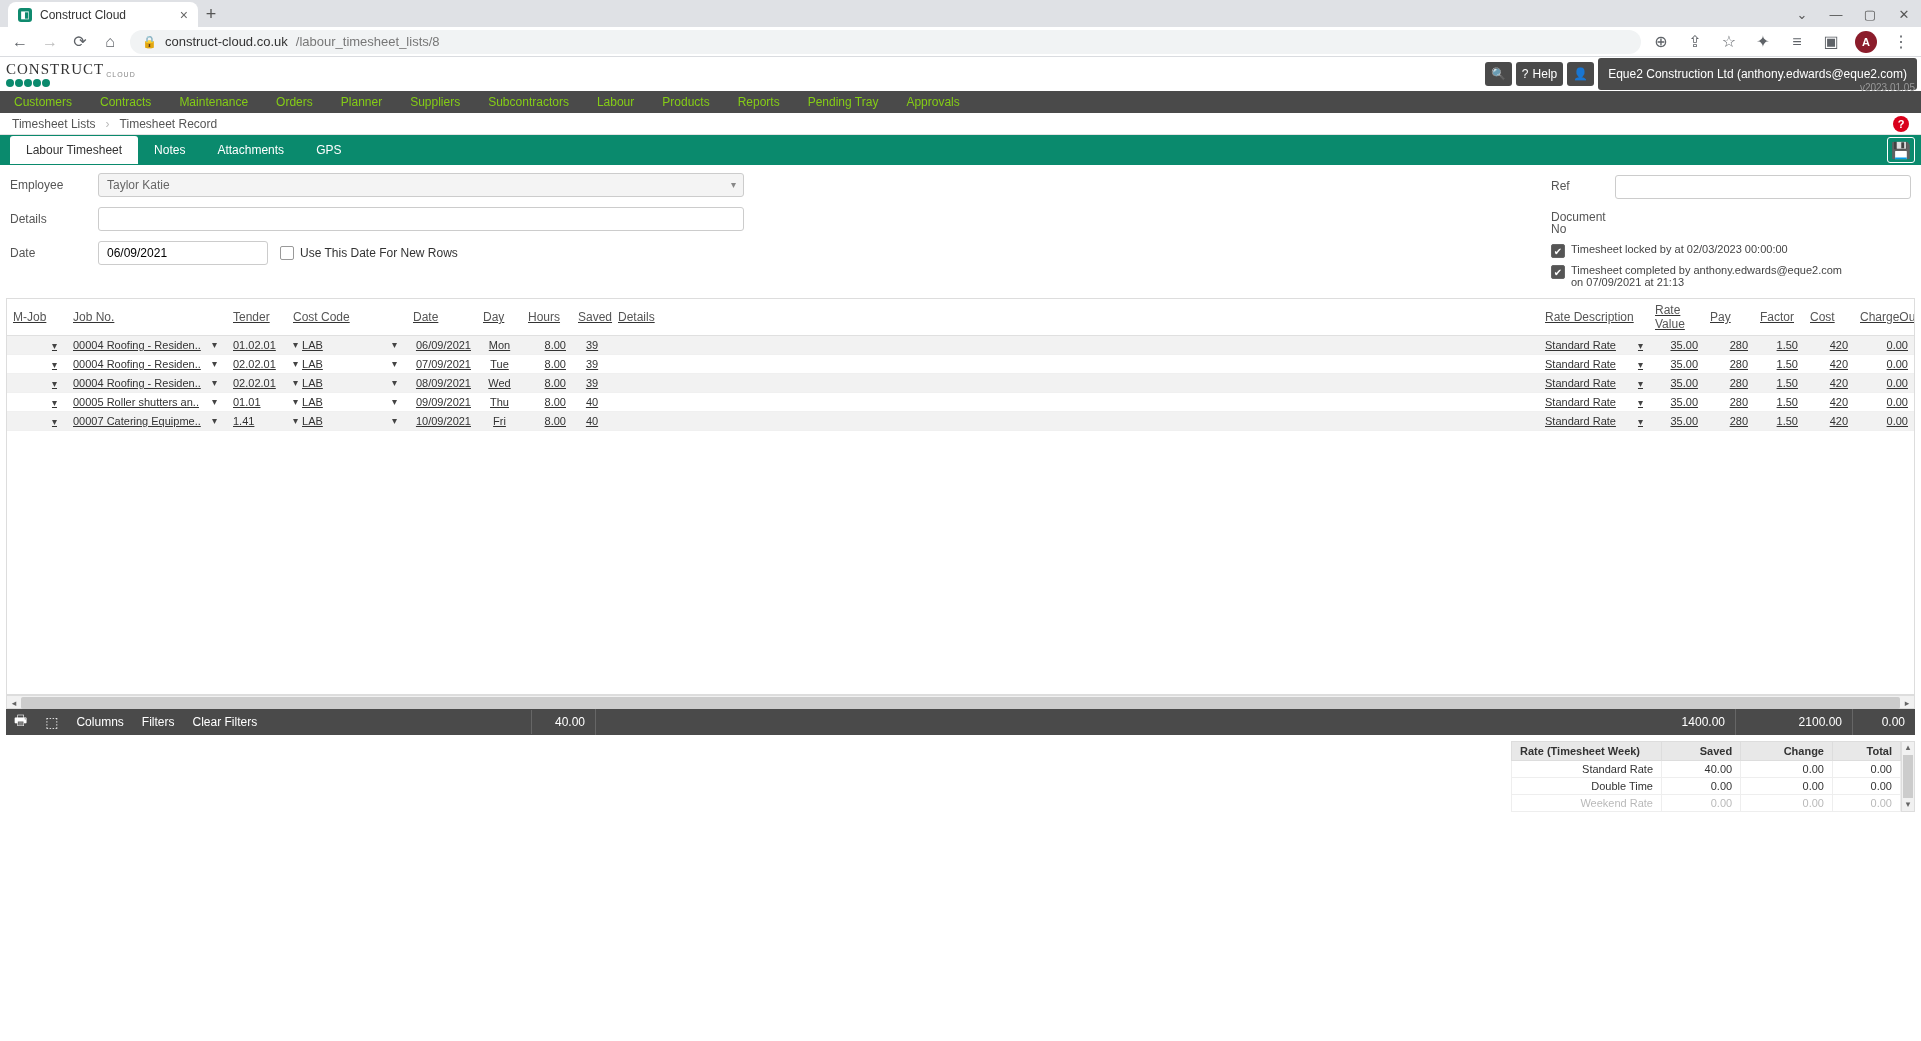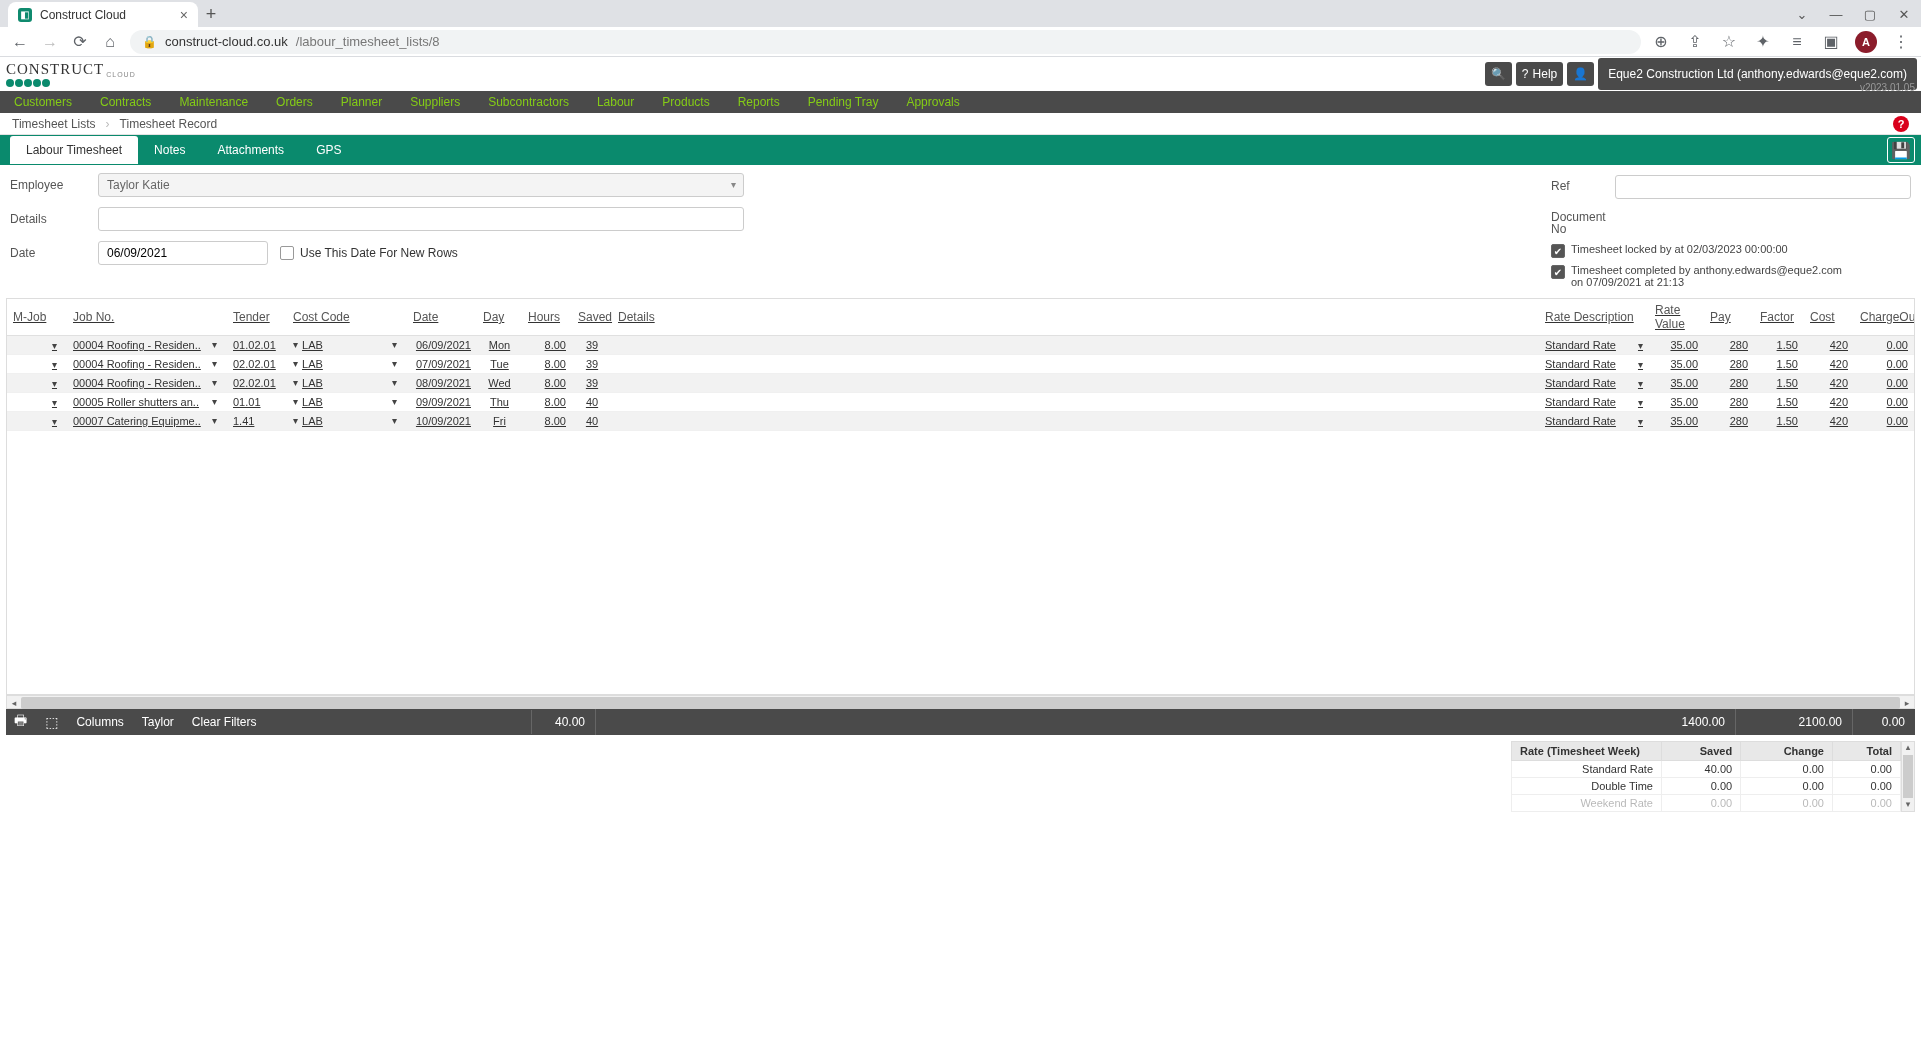--- a/index.html
+++ b/index.html
@@ -442,21 +442,21 @@
   <span class="arrow l">◂</span>
   <div class="thumb"></div>
   <span class="arrow r">▸</span>
 </div>
 
 <div class="grid-footer">
   <div class="gf-left">
     <span class="gf-icon">🖶</span>
     <span class="gf-icon">⬚</span>
     <span>Columns</span>
-    <span>Taylor</span>
+    <span>Filters</span>
     <span>Clear Filters</span>
   </div>
   <div class="gf-cell gf-hours">40.00</div>
   <div class="gf-fill"></div>
   <div class="gf-cell gf-pay">1400.00</div>
   <div class="gf-cell gf-cost">2100.00</div>
   <div class="gf-cell gf-charge" style="border-right:none;">0.00</div>
 </div>
 
 <div class="summary-wrap">

